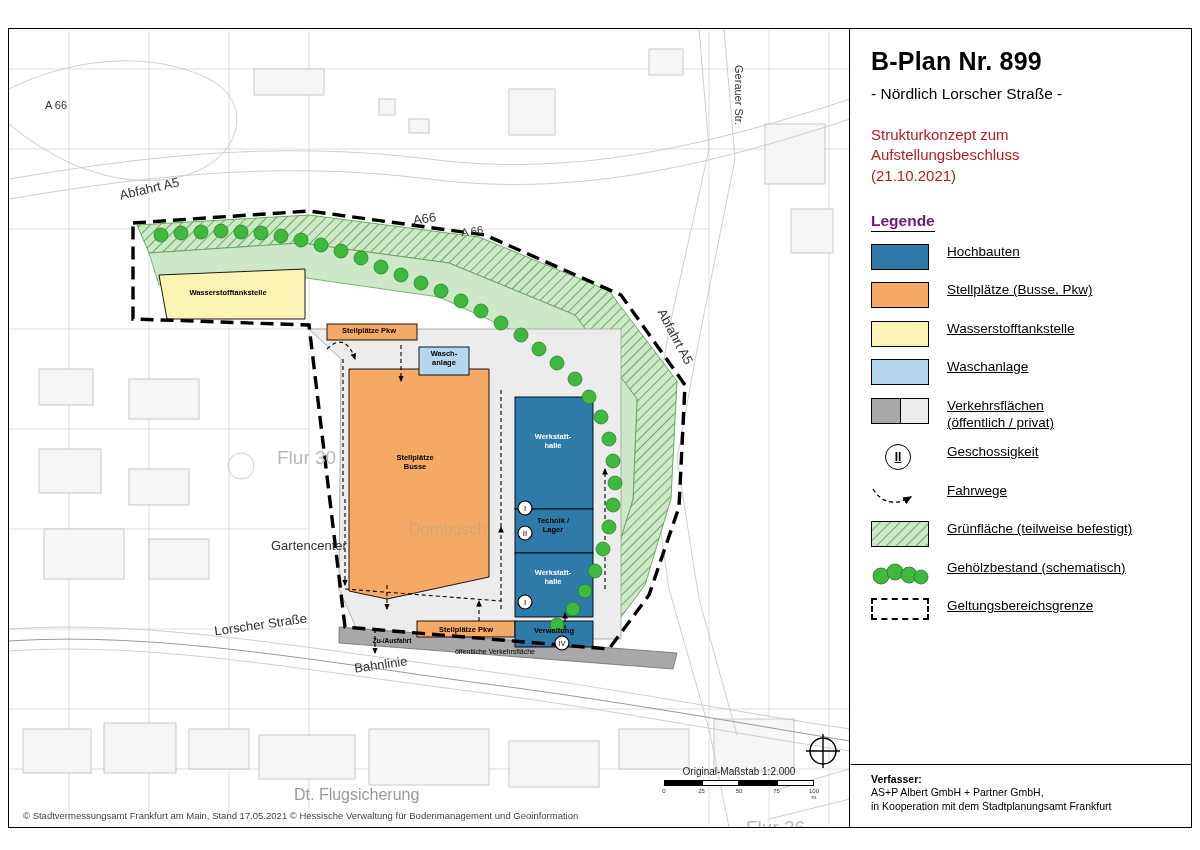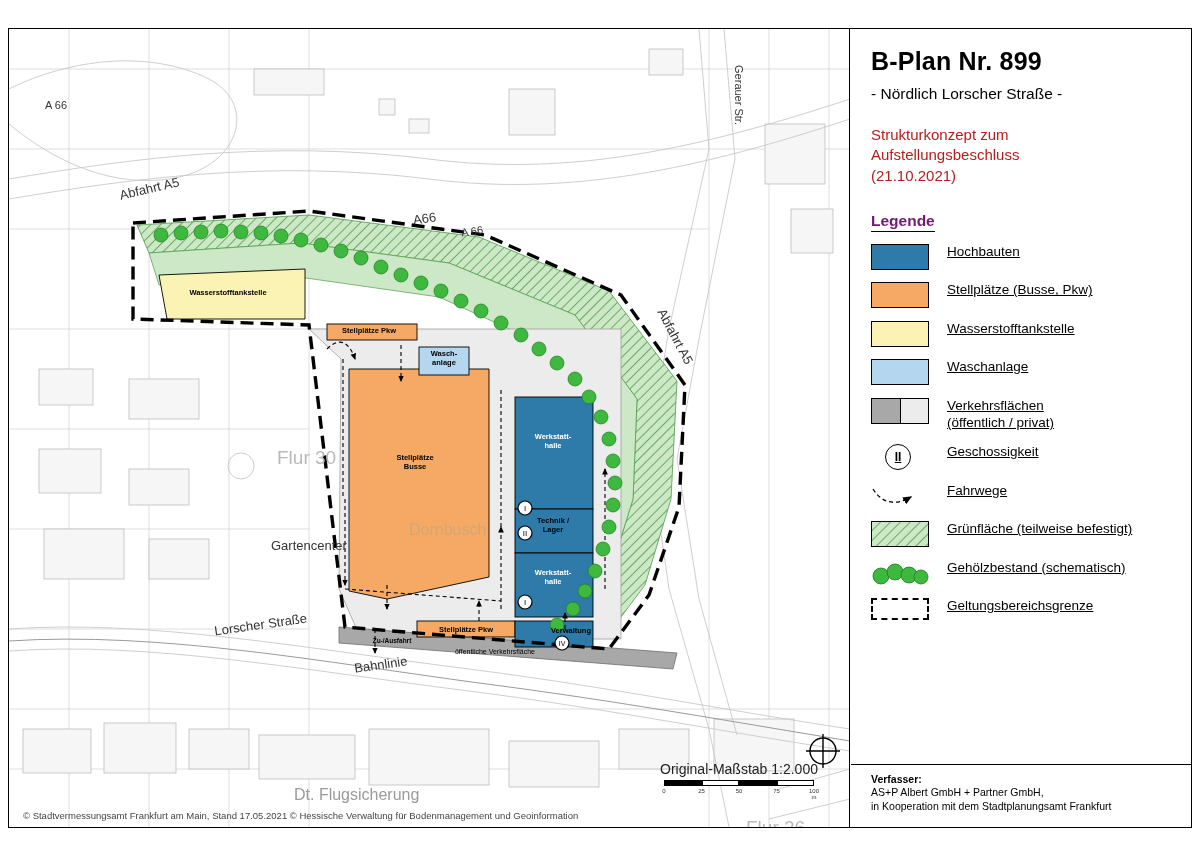--- a/index.html
+++ b/index.html
@@ -34,21 +34,21 @@
   .streetsm{font-size:11px;color:#333;}
   .blocklabel{
     position:absolute;font-size:7.5px;font-weight:bold;color:#000;
     text-align:center;line-height:1.15;white-space:nowrap;
   }
   .copyright{
     position:absolute;left:14px;bottom:6px;font-size:9.5px;color:#444;
     white-space:nowrap;
   }
   .scalewrap{position:absolute;right:30px;bottom:30px;width:160px;text-align:center;}
-  .scaletxt{font-size:14px;color:#222;margin-bottom:3px;white-space:nowrap;}
+  .scaletxt{font-size:10px;color:#222;margin-bottom:3px;white-space:nowrap;}
   .scalebar{position:relative;height:7px;width:150px;margin:0 auto;}
   .scalebar div{position:absolute;top:0;height:6px;}
   .scalenums{position:relative;height:9px;width:150px;margin:1px auto 0;}
   .scalenums span{position:absolute;font-size:6px;color:#333;transform:translateX(-50%);}
   
   .panel{
     position:absolute;left:851px;top:29px;width:340px;height:798px;
     box-sizing:border-box;padding:18px 16px 0 20px;background:#fff;
   }
   .title{font-size:25px;font-weight:bold;color:#000;letter-spacing:.2px;}
@@ -265,21 +265,21 @@
     <div class="blocklabel" style="left:413px;top:321px;width:44px;white-space:pre-line;">Wasch-
 anlage</div>
     <div class="blocklabel" style="left:373px;top:425px;width:66px;white-space:pre-line;">Stellplätze
 Busse</div>
     <div class="blocklabel" style="left:510px;top:404px;width:68px;white-space:pre-line;color:#fff;">Werkstatt-
 halle</div>
     <div class="blocklabel" style="left:510px;top:488px;width:68px;white-space:pre-line;">Technik /
 Lager</div>
     <div class="blocklabel" style="left:510px;top:540px;width:68px;white-space:pre-line;color:#fff;">Werkstatt-
 halle</div>
-    <div class="blocklabel" style="left:508px;top:598px;width:74px;text-align:right;">Verwaltung</div>
+    <div class="blocklabel" style="left:508px;top:598px;width:74px;">Verwaltung</div>
     <div class="blocklabel" style="left:413px;top:597px;width:88px;">Stellplätze Pkw</div>
     <div class="blocklabel" style="left:350px;top:608px;width:66px;font-size:6.5px;">Zu-/Ausfahrt</div>
     <div class="blocklabel" style="left:420px;top:619px;width:132px;font-weight:normal;font-size:7px;">öffentliche Verkehrsfläche</div>
 
     <div class="northwrap">
       <svg width="40" height="40">
         <circle cx="20" cy="20" r="13" fill="none" stroke="#000" stroke-width="1.4"></circle>
         <line x1="20" y1="3" x2="20" y2="37" stroke="#000" stroke-width="1.4"></line>
         <line x1="3" y1="20" x2="37" y2="20" stroke="#000" stroke-width="1.4"></line>
       </svg>

